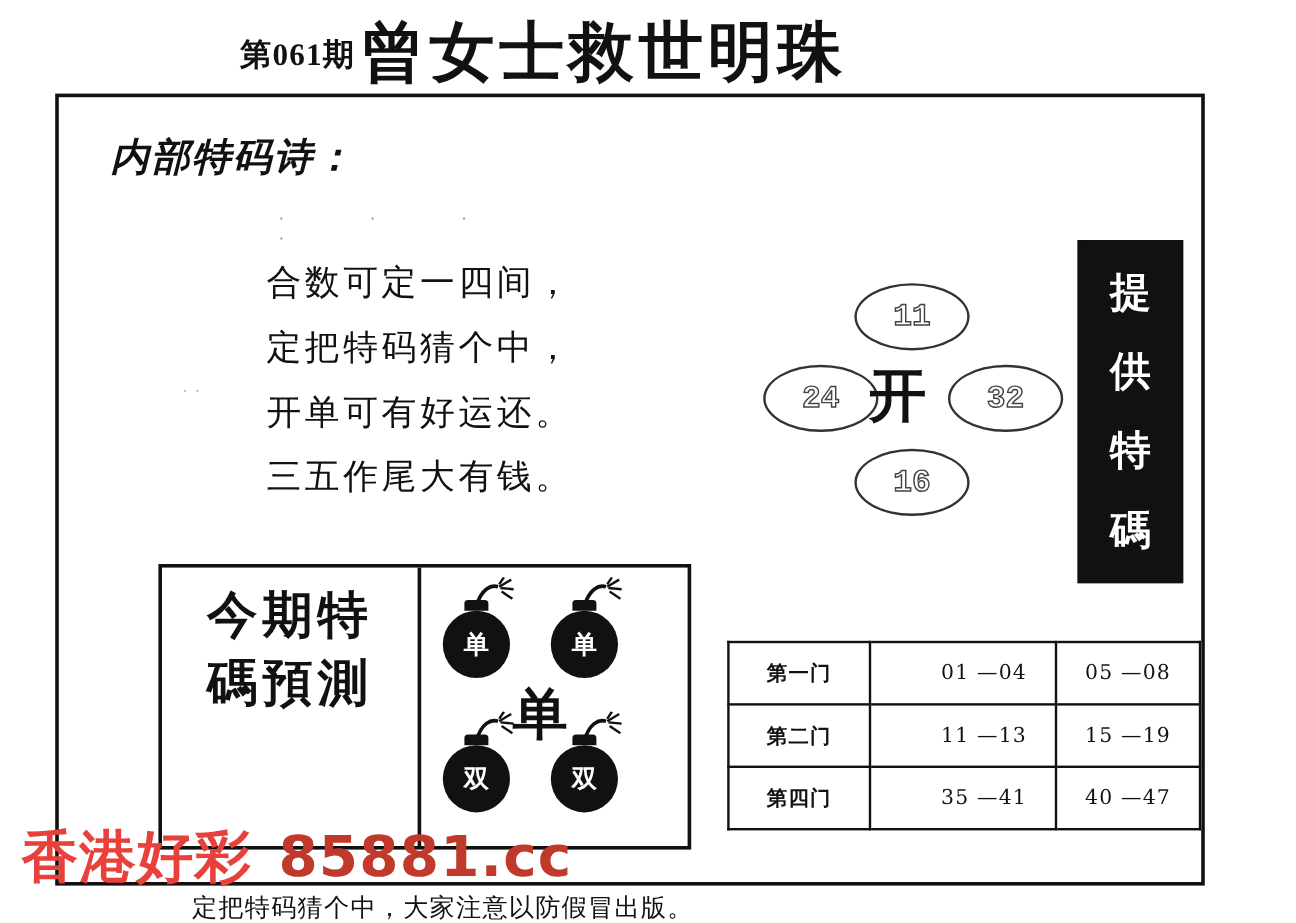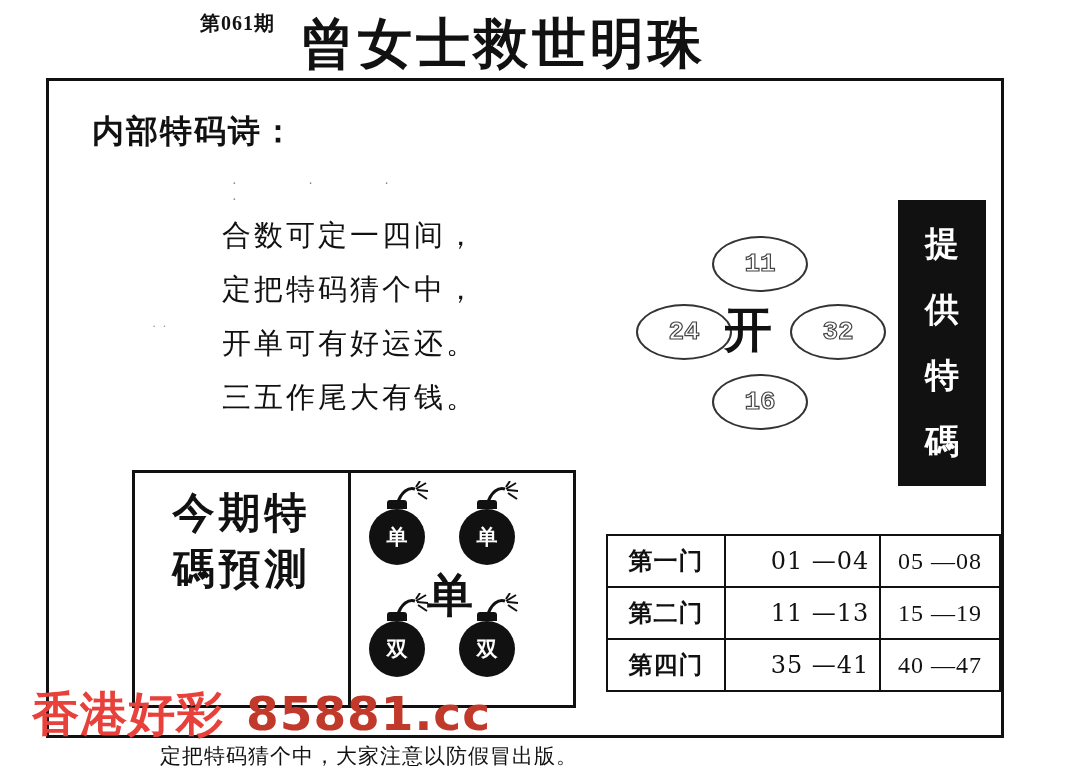--- a/index.html
+++ b/index.html
@@ -25,22 +25,22 @@
   
   .header {
     position: absolute;
     left: 0; top: 6px;
     width: 1080px;
     height: 60px;
   }
   .issue {
     position: absolute;
     left: 200px;
-    top: 4px;
-    font-size: 20px;
+    top: 22px;
+    font-size: 26px;
     font-weight: bold;
     font-family: "Liberation Serif", serif;
     letter-spacing: 1px;
   }
   .main-title {
     position: absolute;
     left: 300px;
     top: 2px;
     font-size: 54px;
     font-weight: bold;
@@ -62,20 +62,21 @@
 
   
   .poem-head {
     position: absolute;
     left: 92px;
     top: 110px;
     font-size: 32px;
     font-weight: bold;
     letter-spacing: 2px;
     font-family: "DejaVu Serif", serif;
+    font-style: italic;
   }
   .poem-lines {
     position: absolute;
     left: 222px;
     top: 208px;
     font-size: 29px;
     line-height: 54px;
     letter-spacing: 3px;
     font-family: "DejaVu Serif", serif;
   }
@@ -242,33 +243,33 @@
   .gate-table {
     position: absolute;
     left: 606px;
     top: 534px;
     border-collapse: collapse;
     background: #fff;
   }
   .gate-table td {
     border: 2px solid #111;
     height: 48px;
-    font-size: 24px;
+    font-size: 17px;
     text-align: center;
     font-family: "DejaVu Serif", serif;
     letter-spacing: 1px;
   }
   .gate-table td.c0 { width: 114px; font-weight: bold; }
   .gate-table td.c1 { width: 116px; padding-left: 36px; }
-  .gate-table td.c2 { width: 116px; font-family: Liberation Serif, serif; }
+  .gate-table td.c2 { width: 116px; }
 
   
   .watermark {
     position: absolute;
-    left: 32px;
+    left: 18px;
     top: 683px;
     width: 680px;
     height: 60px;
     white-space: nowrap;
   }
   .wm-cn {
     font-size: 47px;
     font-weight: bold;
     color: #e8403a;
     font-family: "DejaVu Sans", sans-serif;

